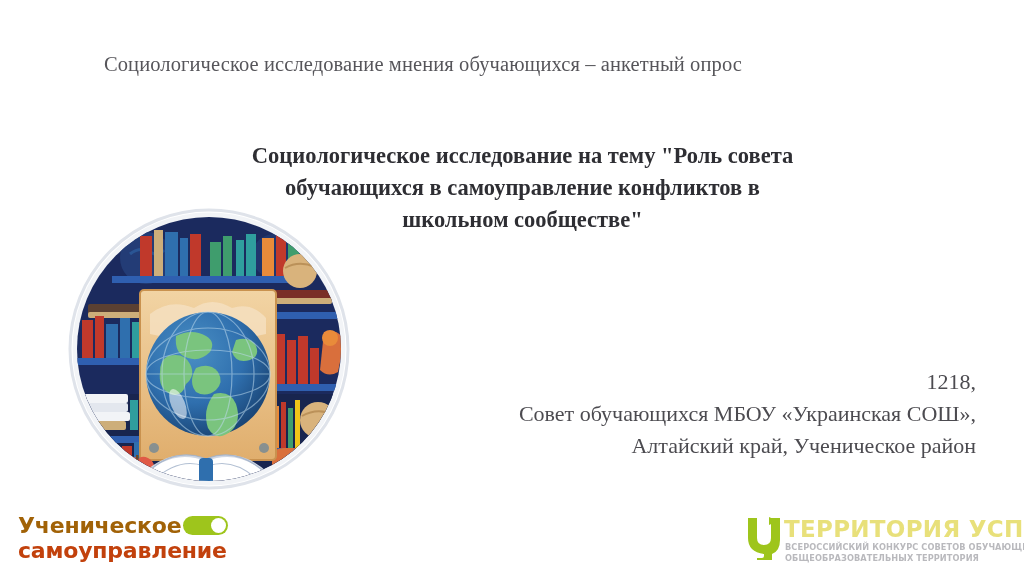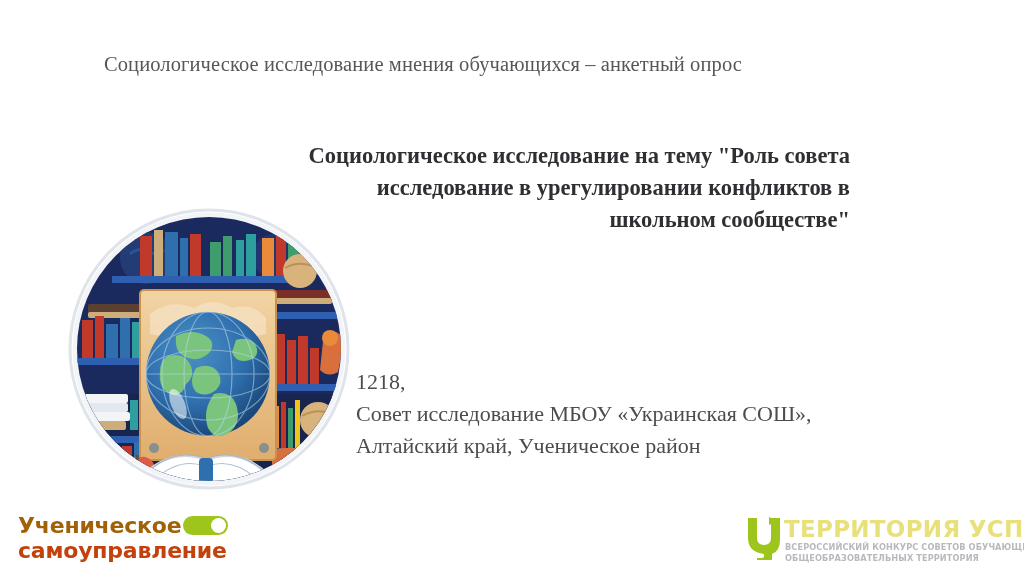--- a/index.html
+++ b/index.html
@@ -29,34 +29,35 @@
     white-space: nowrap;
     letter-spacing: 0.1px;
   }
 
   
   #main-title {
     position: absolute;
     left: 195px;
     top: 140px;
     width: 655px;
-    text-align: right;
+    text-align: center;
     font-family: "Liberation Serif", "DejaVu Serif", serif;
     font-weight: bold;
     font-size: 22.5px;
     line-height: 32px;
     color: #2e2e33;
   }
 
   
   #attribution {
     position: absolute;
     right: 48px;
     top: 366px;
     width: 620px;
+    text-align: right;
     font-family: "Liberation Serif", "DejaVu Serif", serif;
     font-size: 22px;
     line-height: 32px;
     color: #4c4b50;
   }
 
   
   #illustration {
     position: absolute;
     left: 68px;
@@ -169,27 +170,27 @@
 </style>
 </head>
 <body>
 
 <div id="slide">
 
   <div id="header-text">Социологическое исследование мнения обучающихся – анкетный опрос</div>
 
   <div id="main-title">
     <div>Социологическое исследование на тему "Роль совета</div>
-    <div>исследование в урегулировании конфликтов в</div>
+    <div>обучающихся в самоуправление конфликтов в</div>
     <div>школьном сообществе"</div>
   </div>
 
   <div id="attribution">
     <div>1218,</div>
-    <div>Совет исследование МБОУ «Украинская СОШ»,</div>
+    <div>Совет обучающихся МБОУ «Украинская СОШ»,</div>
     <div>Алтайский край, Ученическое район</div>
   </div>
 
   <div id="illustration">
     <svg viewBox="0 0 282 282" xmlns="http://www.w3.org/2000/svg">
       <defs>
         <clipPath id="circleClip">
           <circle cx="141" cy="141" r="132"></circle>
         </clipPath>
         <radialGradient id="globeGrad" cx="38%" cy="32%" r="75%">

